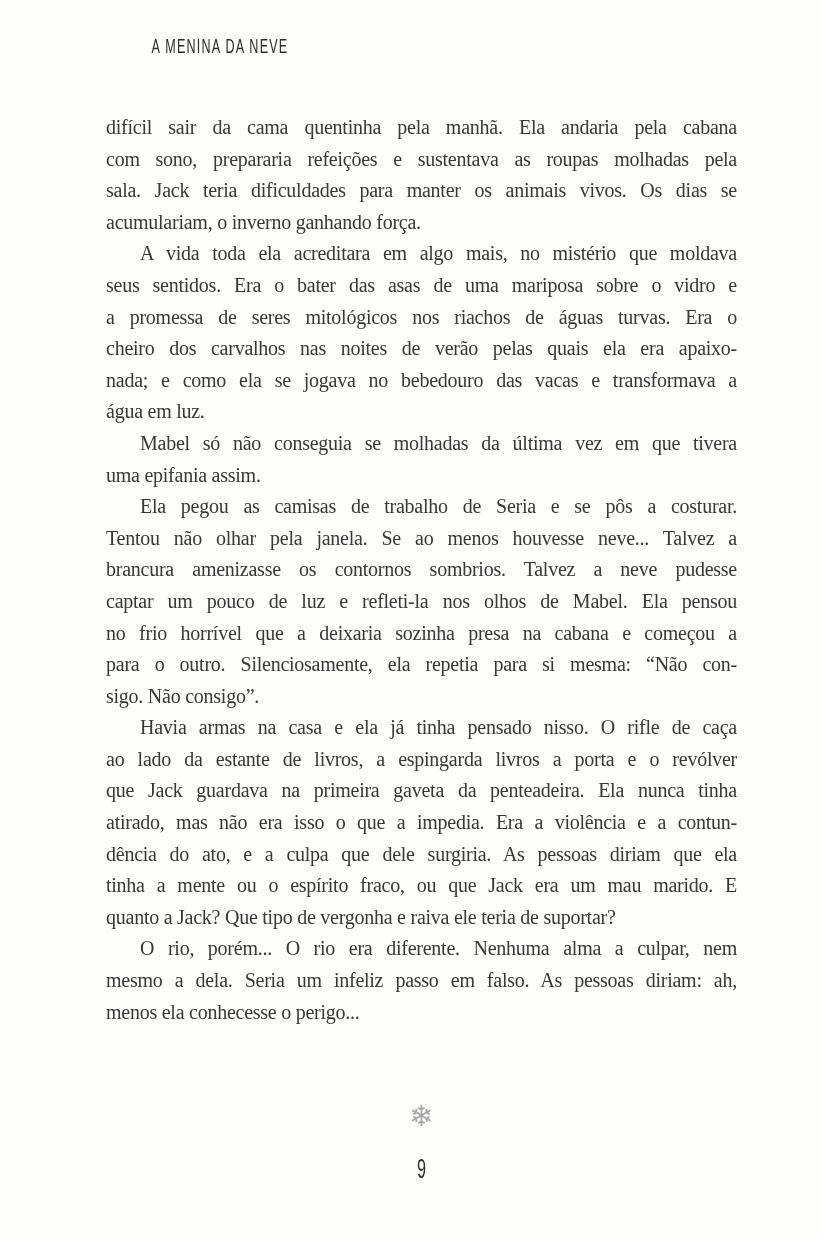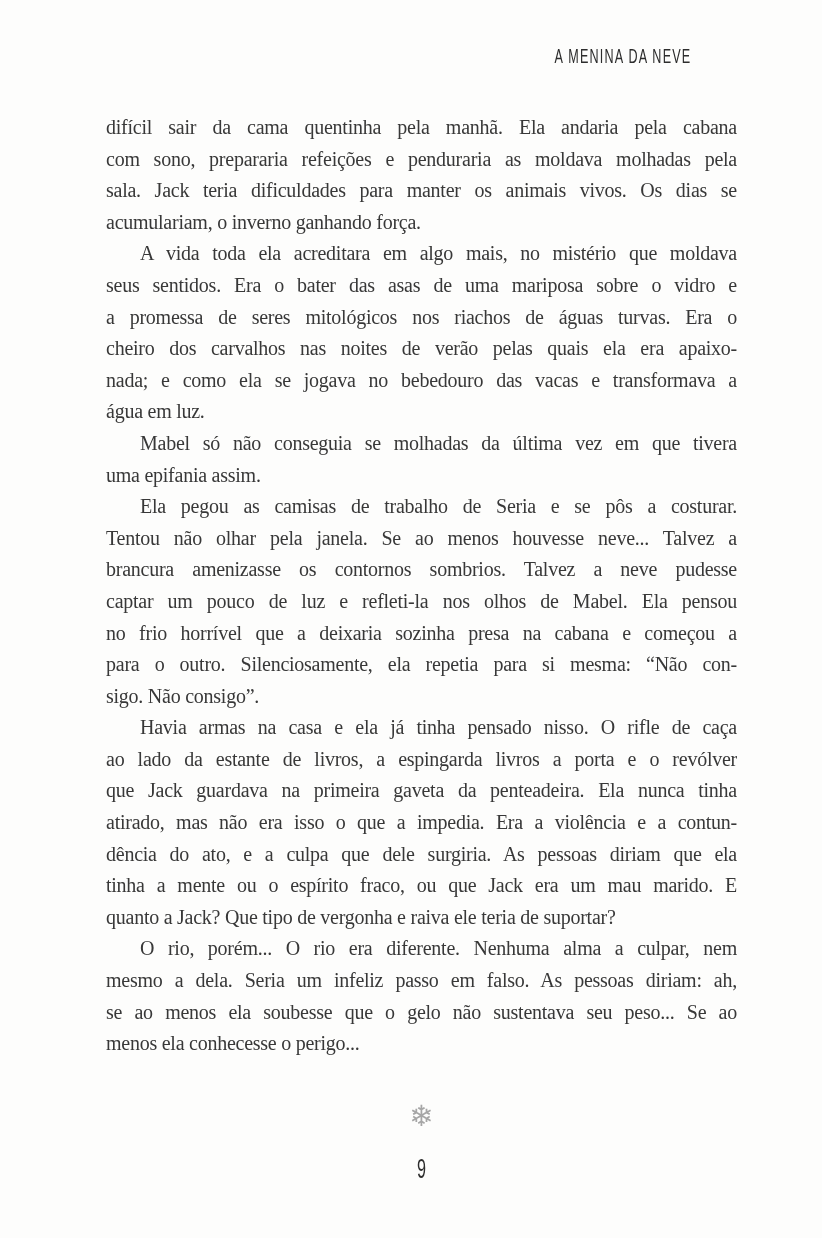--- a/index.html
+++ b/index.html
@@ -10,24 +10,24 @@
   .page {
     position: relative;
     width: 822px;
     height: 1238px;
     background: #fdfdfc;
     overflow: hidden;
     font-family: "Liberation Serif", serif;
   }
   .running-header {
     position: absolute;
-    top: 44px;
+    top: 34px;
     left: 106px;
     width: 631px;
-    text-align: right;
+    text-align: left;
     line-height: 24px;
   }
   .display-font {
     display: inline-block;
     font-family: "Liberation Sans", sans-serif;
     font-weight: 400;
     color: #2d2d2d;
     transform: scaleX(0.60);
     transform-origin: center;
     white-space: nowrap;
@@ -89,21 +89,21 @@
 
 <div class="page">
 
   <header class="running-header">
     <span class="display-font header-text">A MENINA DA NEVE</span>
   </header>
 
   <main class="text-block">
       <div class="paragraph">
         <div class="line">difícil sair da cama quentinha pela manhã. Ela andaria pela cabana</div>
-        <div class="line">com sono, prepararia refeições e penduraria as moldava molhadas pela</div>
+        <div class="line">com sono, prepararia refeições e sustentava as roupas molhadas pela</div>
         <div class="line">sala. Jack teria dificuldades para manter os animais vivos. Os dias se</div>
         <div class="line last">acumulariam, o inverno ganhando força.</div>
       </div>
       <div class="paragraph">
         <div class="line indent">A vida toda ela acreditara em algo mais, no mistério que moldava</div>
         <div class="line">seus sentidos. Era o bater das asas de uma mariposa sobre o vidro e</div>
         <div class="line">a promessa de seres mitológicos nos riachos de águas turvas. Era o</div>
         <div class="line">cheiro dos carvalhos nas noites de verão pelas quais ela era apaixo-</div>
         <div class="line">nada; e como ela se jogava no bebedouro das vacas e transformava a</div>
         <div class="line last">água em luz.</div>
@@ -126,21 +126,20 @@
         <div class="line">ao lado da estante de livros, a espingarda livros a porta e o revólver</div>
         <div class="line">que Jack guardava na primeira gaveta da penteadeira. Ela nunca tinha</div>
         <div class="line">atirado, mas não era isso o que a impedia. Era a violência e a contun-</div>
         <div class="line">dência do ato, e a culpa que dele surgiria. As pessoas diriam que ela</div>
         <div class="line">tinha a mente ou o espírito fraco, ou que Jack era um mau marido. E</div>
         <div class="line last">quanto a Jack? Que tipo de vergonha e raiva ele teria de suportar?</div>
       </div>
       <div class="paragraph">
         <div class="line indent">O rio, porém... O rio era diferente. Nenhuma alma a culpar, nem</div>
         <div class="line">mesmo a dela. Seria um infeliz passo em falso. As pessoas diriam: ah,</div>
-        <div class="line">se ao menos ela soubesse que o gelo não sustentava seu peso... Se ao</div>
         <div class="line last">menos ela conhecesse o perigo...</div>
       </div>
     </main>
 
   <div class="ornament">
     <span>❄</span>
   </div>
 
   <footer class="page-footer">
     <span class="display-font folio">9</span>

